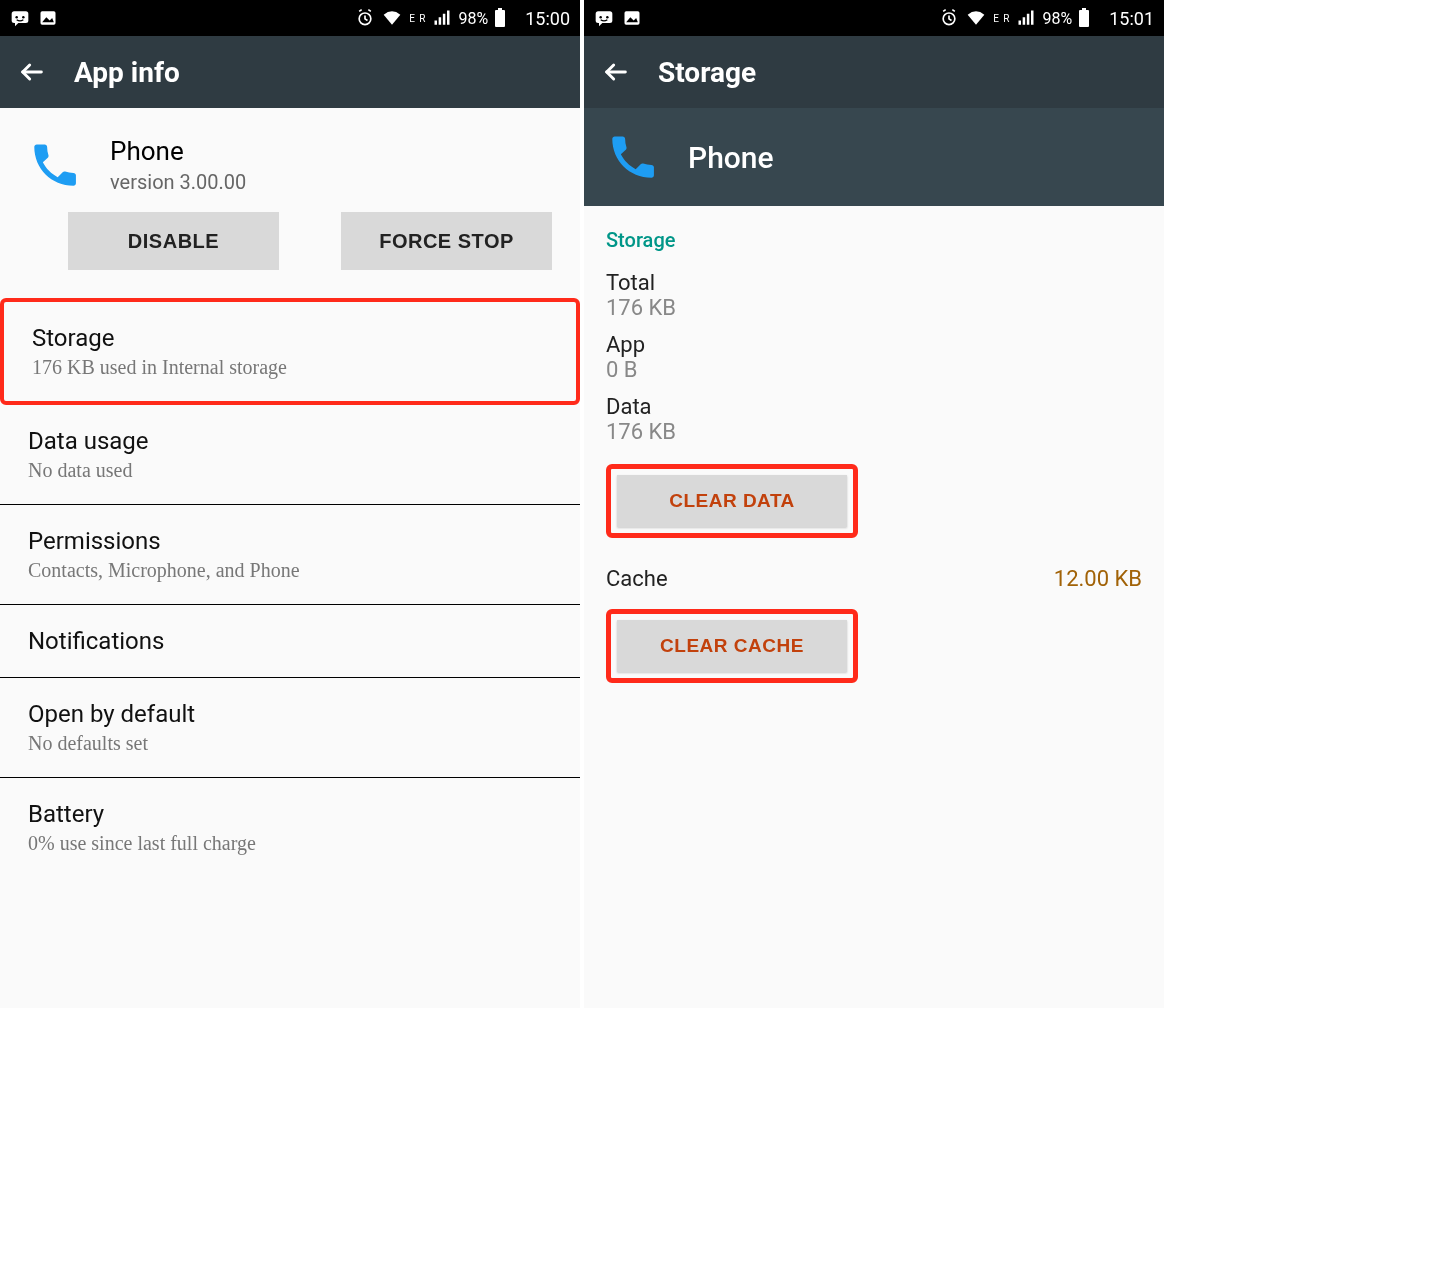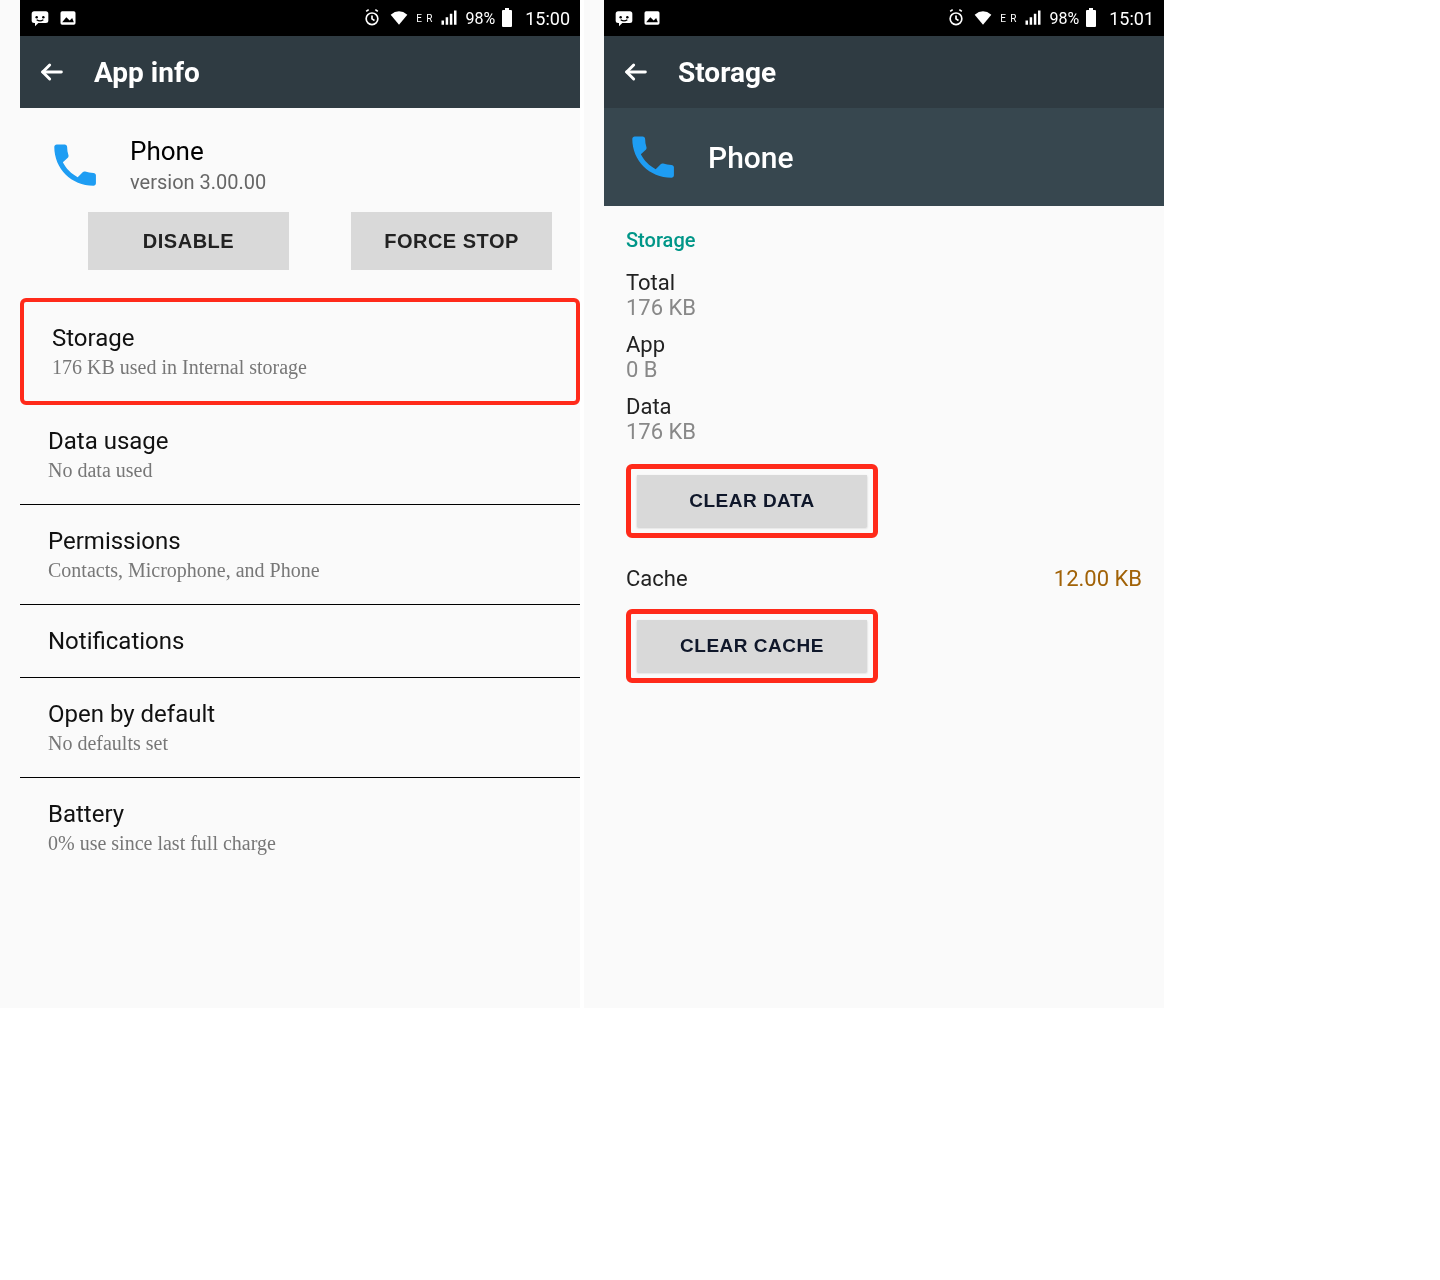--- a/index.html
+++ b/index.html
@@ -11,36 +11,35 @@
     gap: 4px;
     width: 1164px;
     height: 1008px;
   }
   .phone {
     width: 580px;
     background: #fafafa;
     display: flex;
     flex-direction: column;
     position: relative;
-    padding-left: 20px;
   }
   
   .statusbar {
     height: 36px;
     background: #000000;
     color: #ffffff;
     display: flex;
     align-items: center;
     padding: 0 10px;
     font-size: 16px;
   }
   .statusbar .left-icons { display: flex; gap: 8px; align-items: center; }
   .statusbar .right-icons { margin-left: auto; display: flex; gap: 6px; align-items: center; }
   .statusbar .battery-text { font-size: 16px; }
-  .statusbar .clock { font-size: 18px; margin-left: 6px; }
+  .statusbar .clock { font-size: 18px; margin-left: 13px; }
 
   
   .actionbar {
     height: 72px;
     background: #2f3b42;
     color: #ffffff;
     display: flex;
     align-items: center;
     padding: 0 18px;
     gap: 28px;
@@ -131,21 +130,21 @@
     border-radius: 6px;
     padding: 6px;
   }
   .storage-btn {
     background: #d9d9d9;
     border: none;
     width: 230px;
     height: 52px;
     font-size: 19px;
     font-weight: 600;
-    color: #0f172a;
+    color: #c2410c;
     letter-spacing: 0.5px;
     cursor: pointer;
     box-shadow: 0 1px 2px rgba(0,0,0,0.2);
   }
   .cache-label-row {
     display: flex;
     justify-content: space-between;
     padding: 18px 22px 4px 22px;
     font-size: 22px;
     color: #222;

